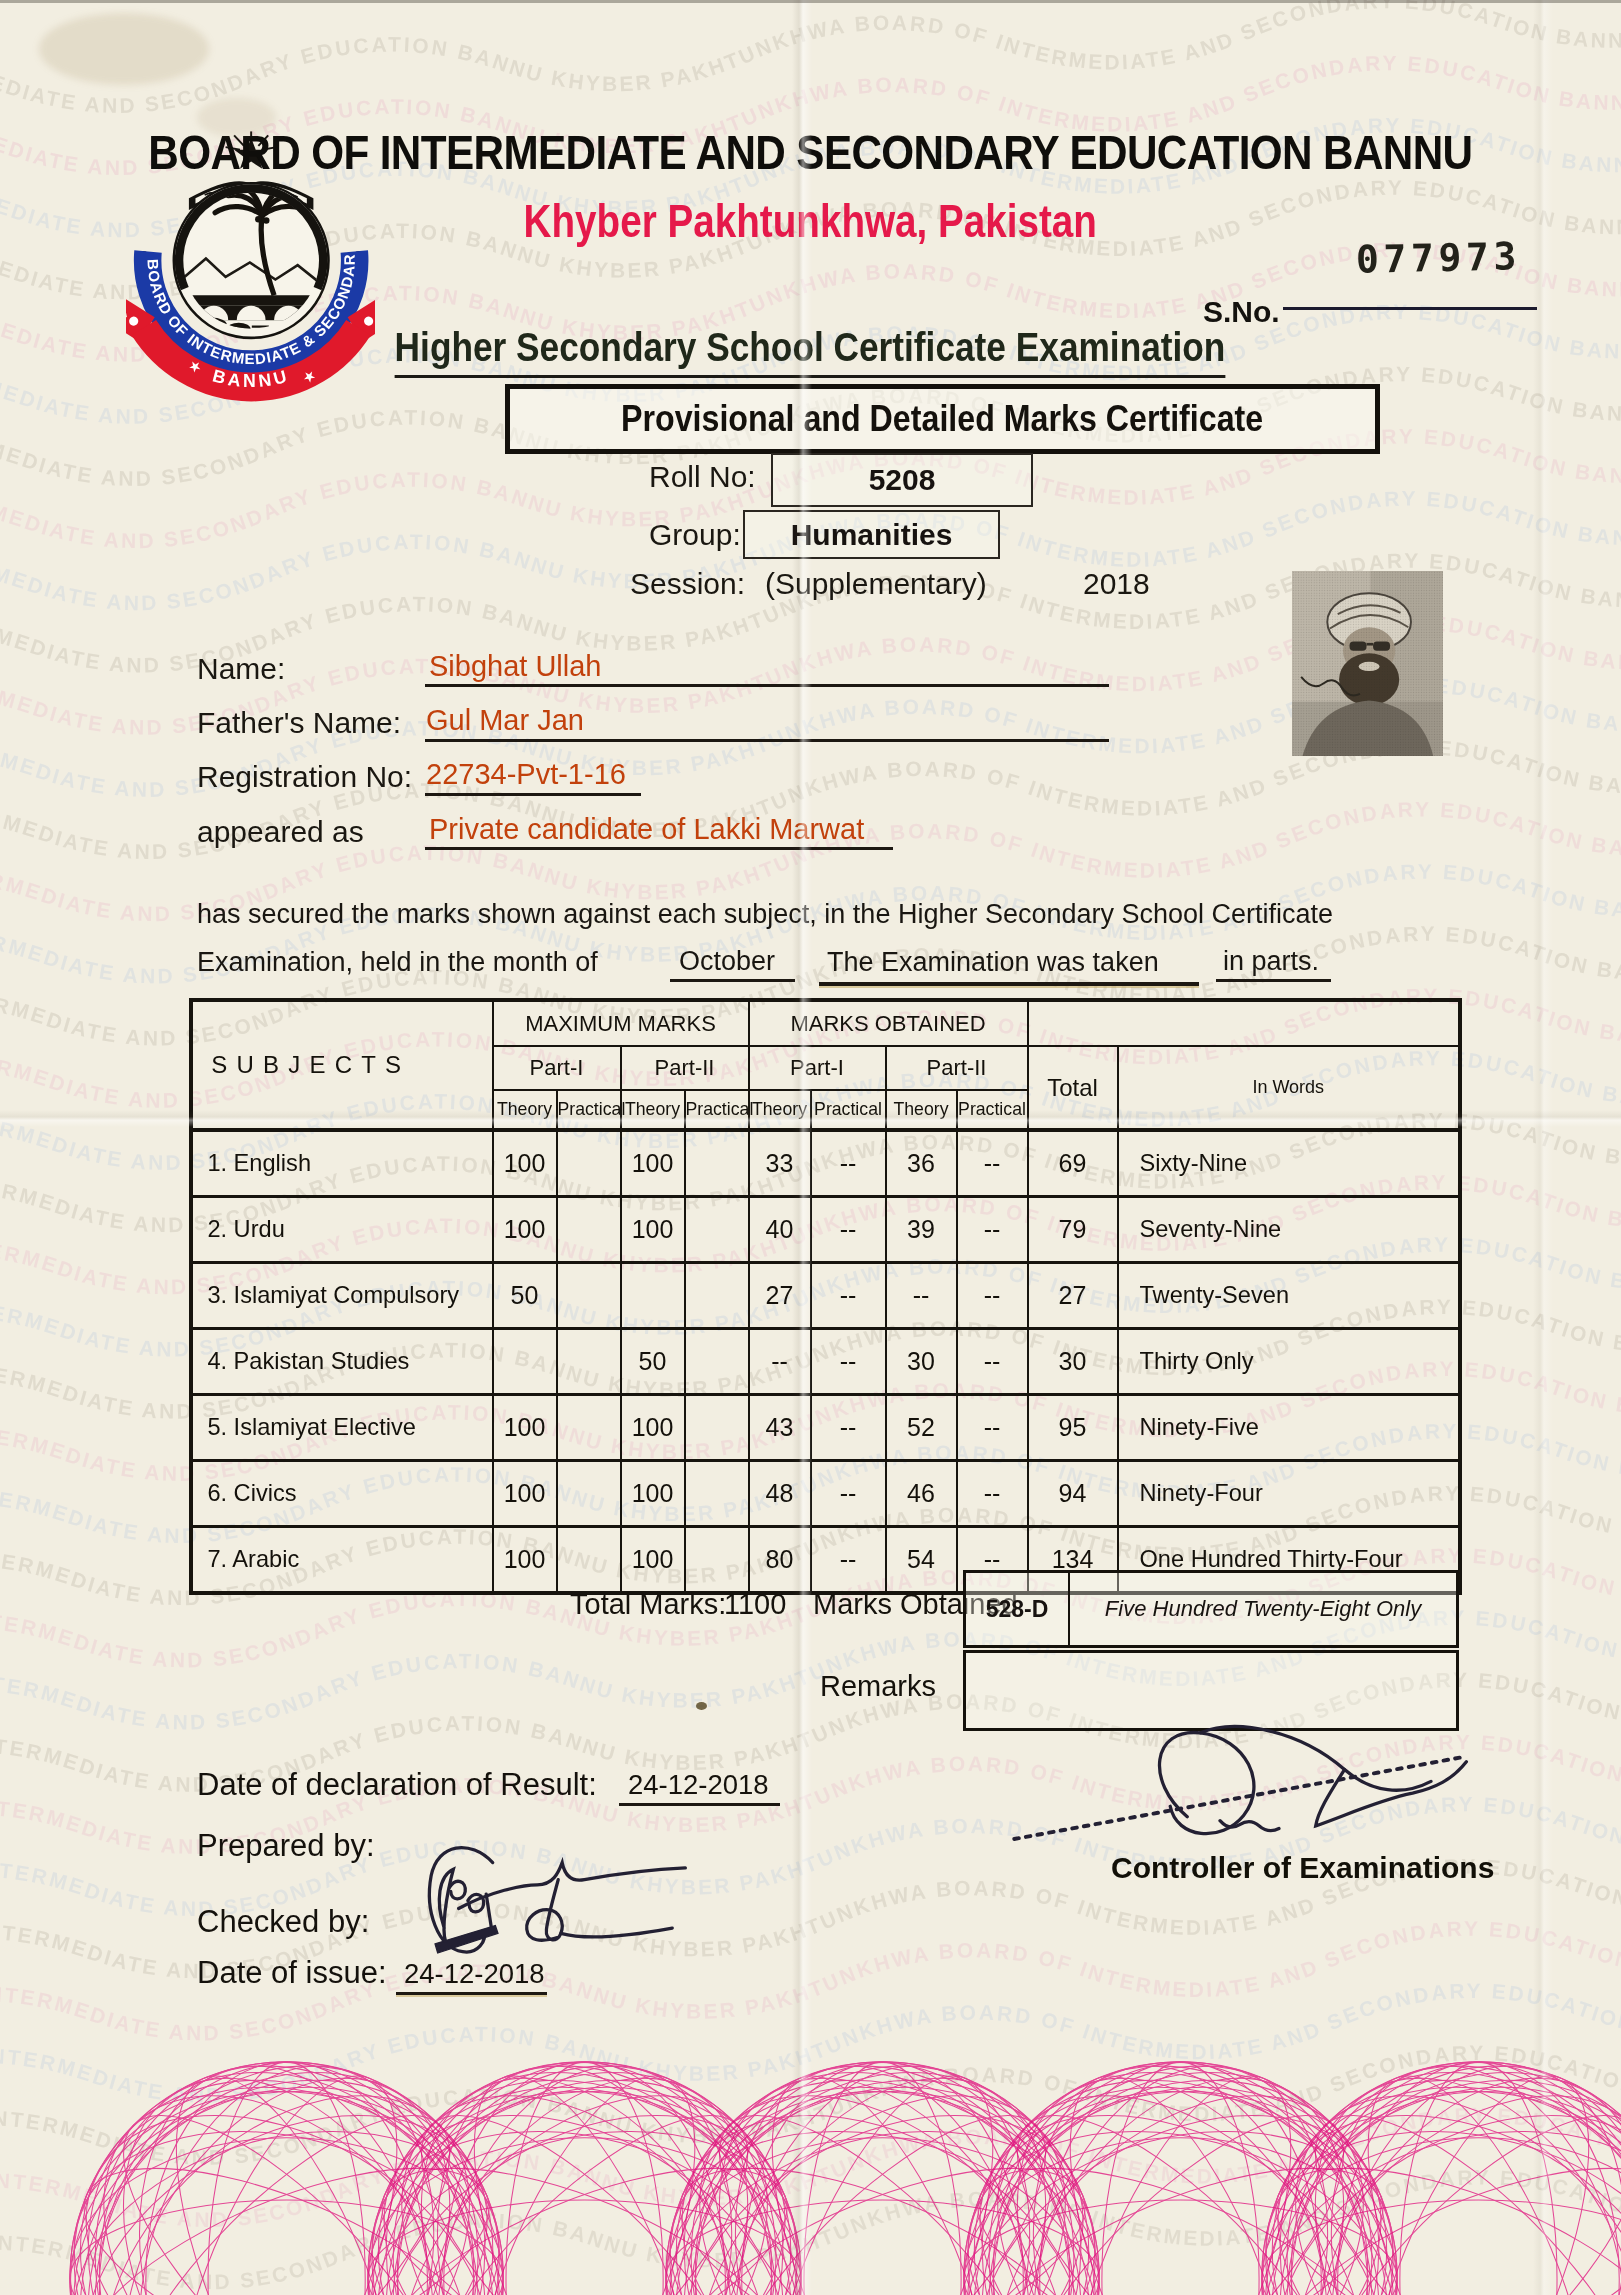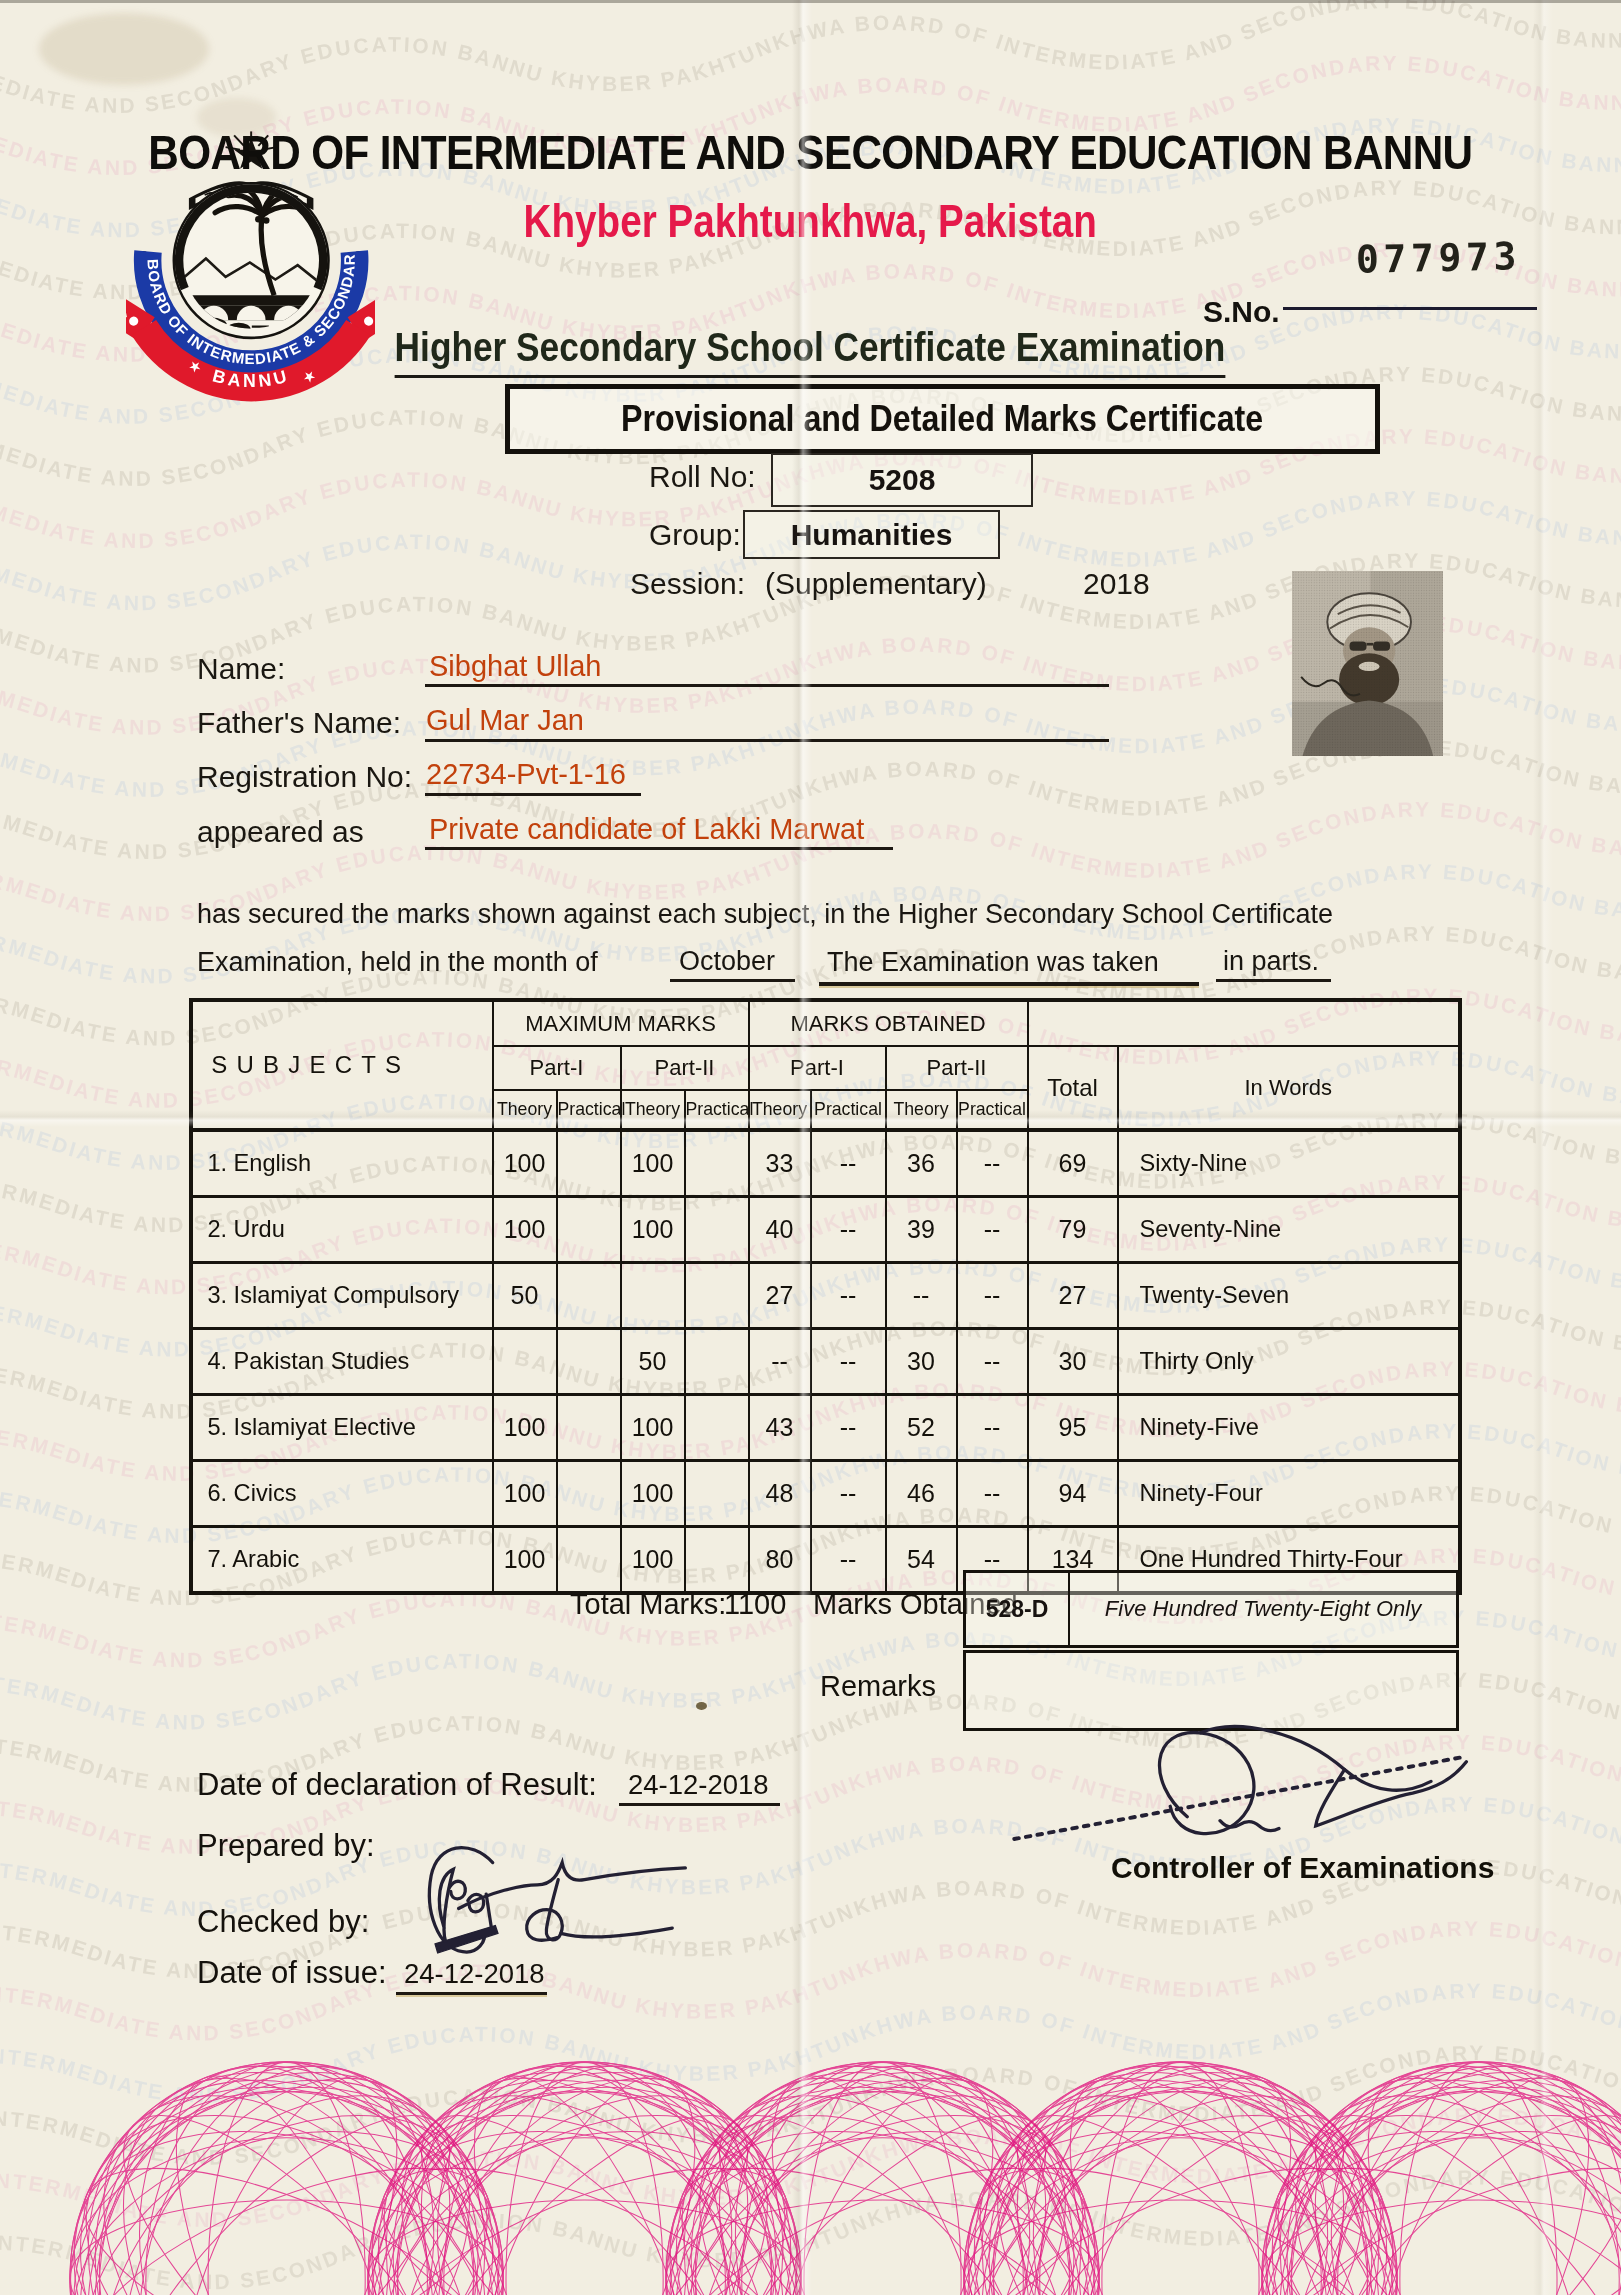--- a/index.html
+++ b/index.html
@@ -315,21 +315,21 @@
         <td colspan="4">MAXIMUM MARKS</td>
         <td colspan="4">MARKS OBTAINED</td>
         <td colspan="2"></td>
       </tr>
       <tr class="t2">
         <td colspan="2">Part-I</td>
         <td colspan="2">Part-II</td>
         <td colspan="2">Part-I</td>
         <td colspan="2">Part-II</td>
         <td rowspan="2" style="font-size:24px;">Total</td>
-        <td rowspan="2" style="font-size:22px;">In Words</td>
+        <td rowspan="2" style="font-size:18px;">In Words</td>
       </tr>
       <tr class="t3">
         <td class="tp">Theory</td>
         <td class="tp">Practical</td>
         <td class="tp">Theory</td>
         <td class="tp">Practical</td>
         <td class="tp">Theory</td>
         <td class="tp">Practical</td>
         <td class="tp">Theory</td>
         <td class="tp">Practical</td>

